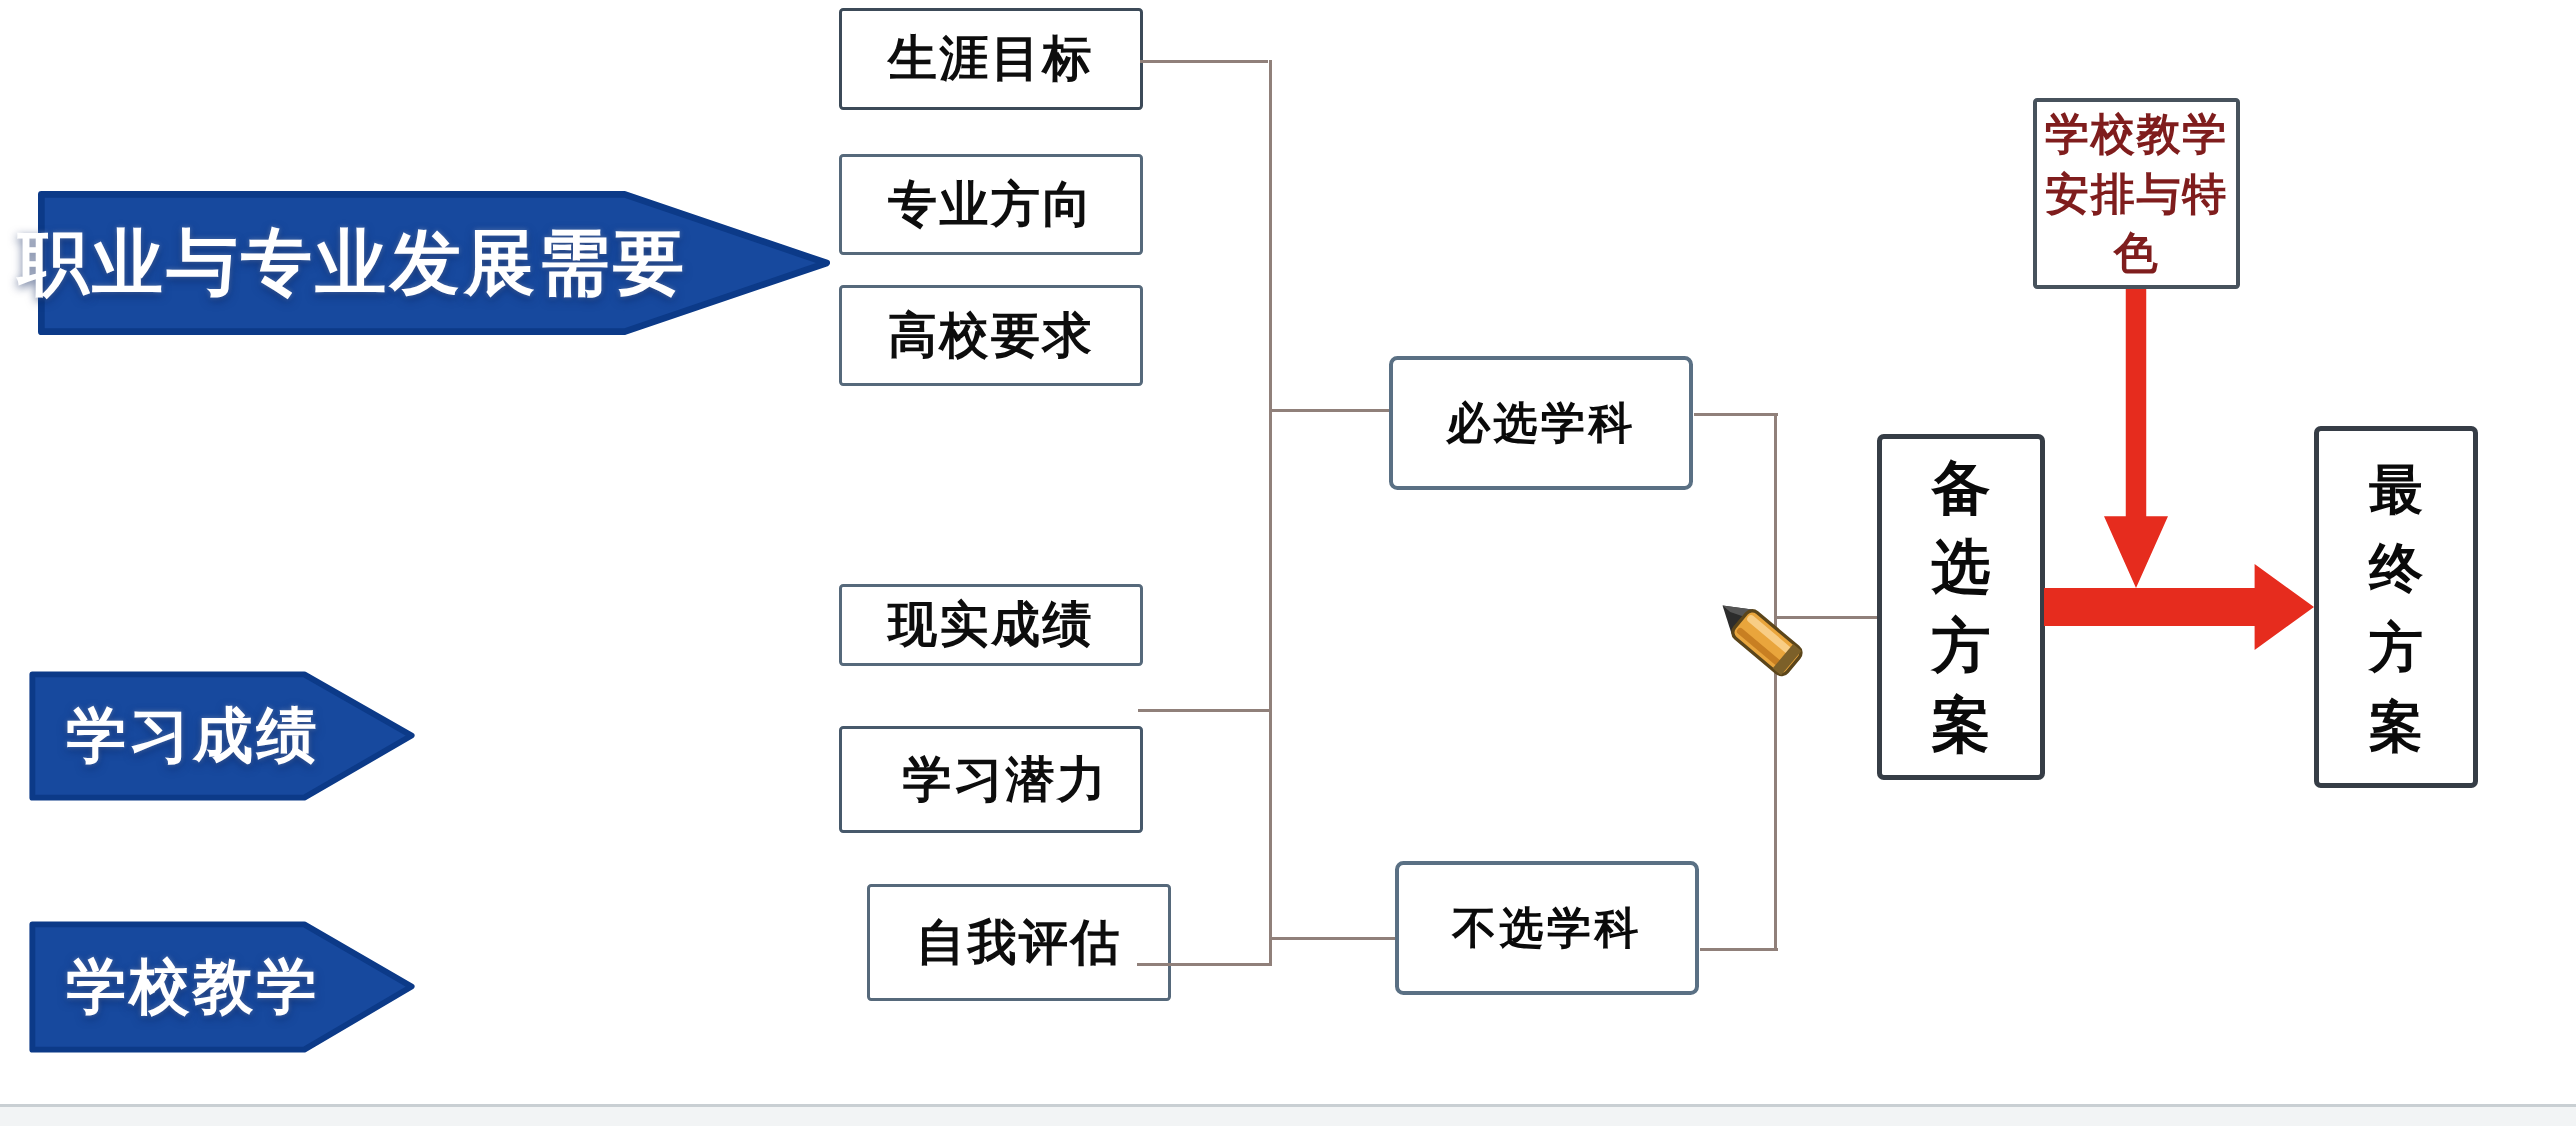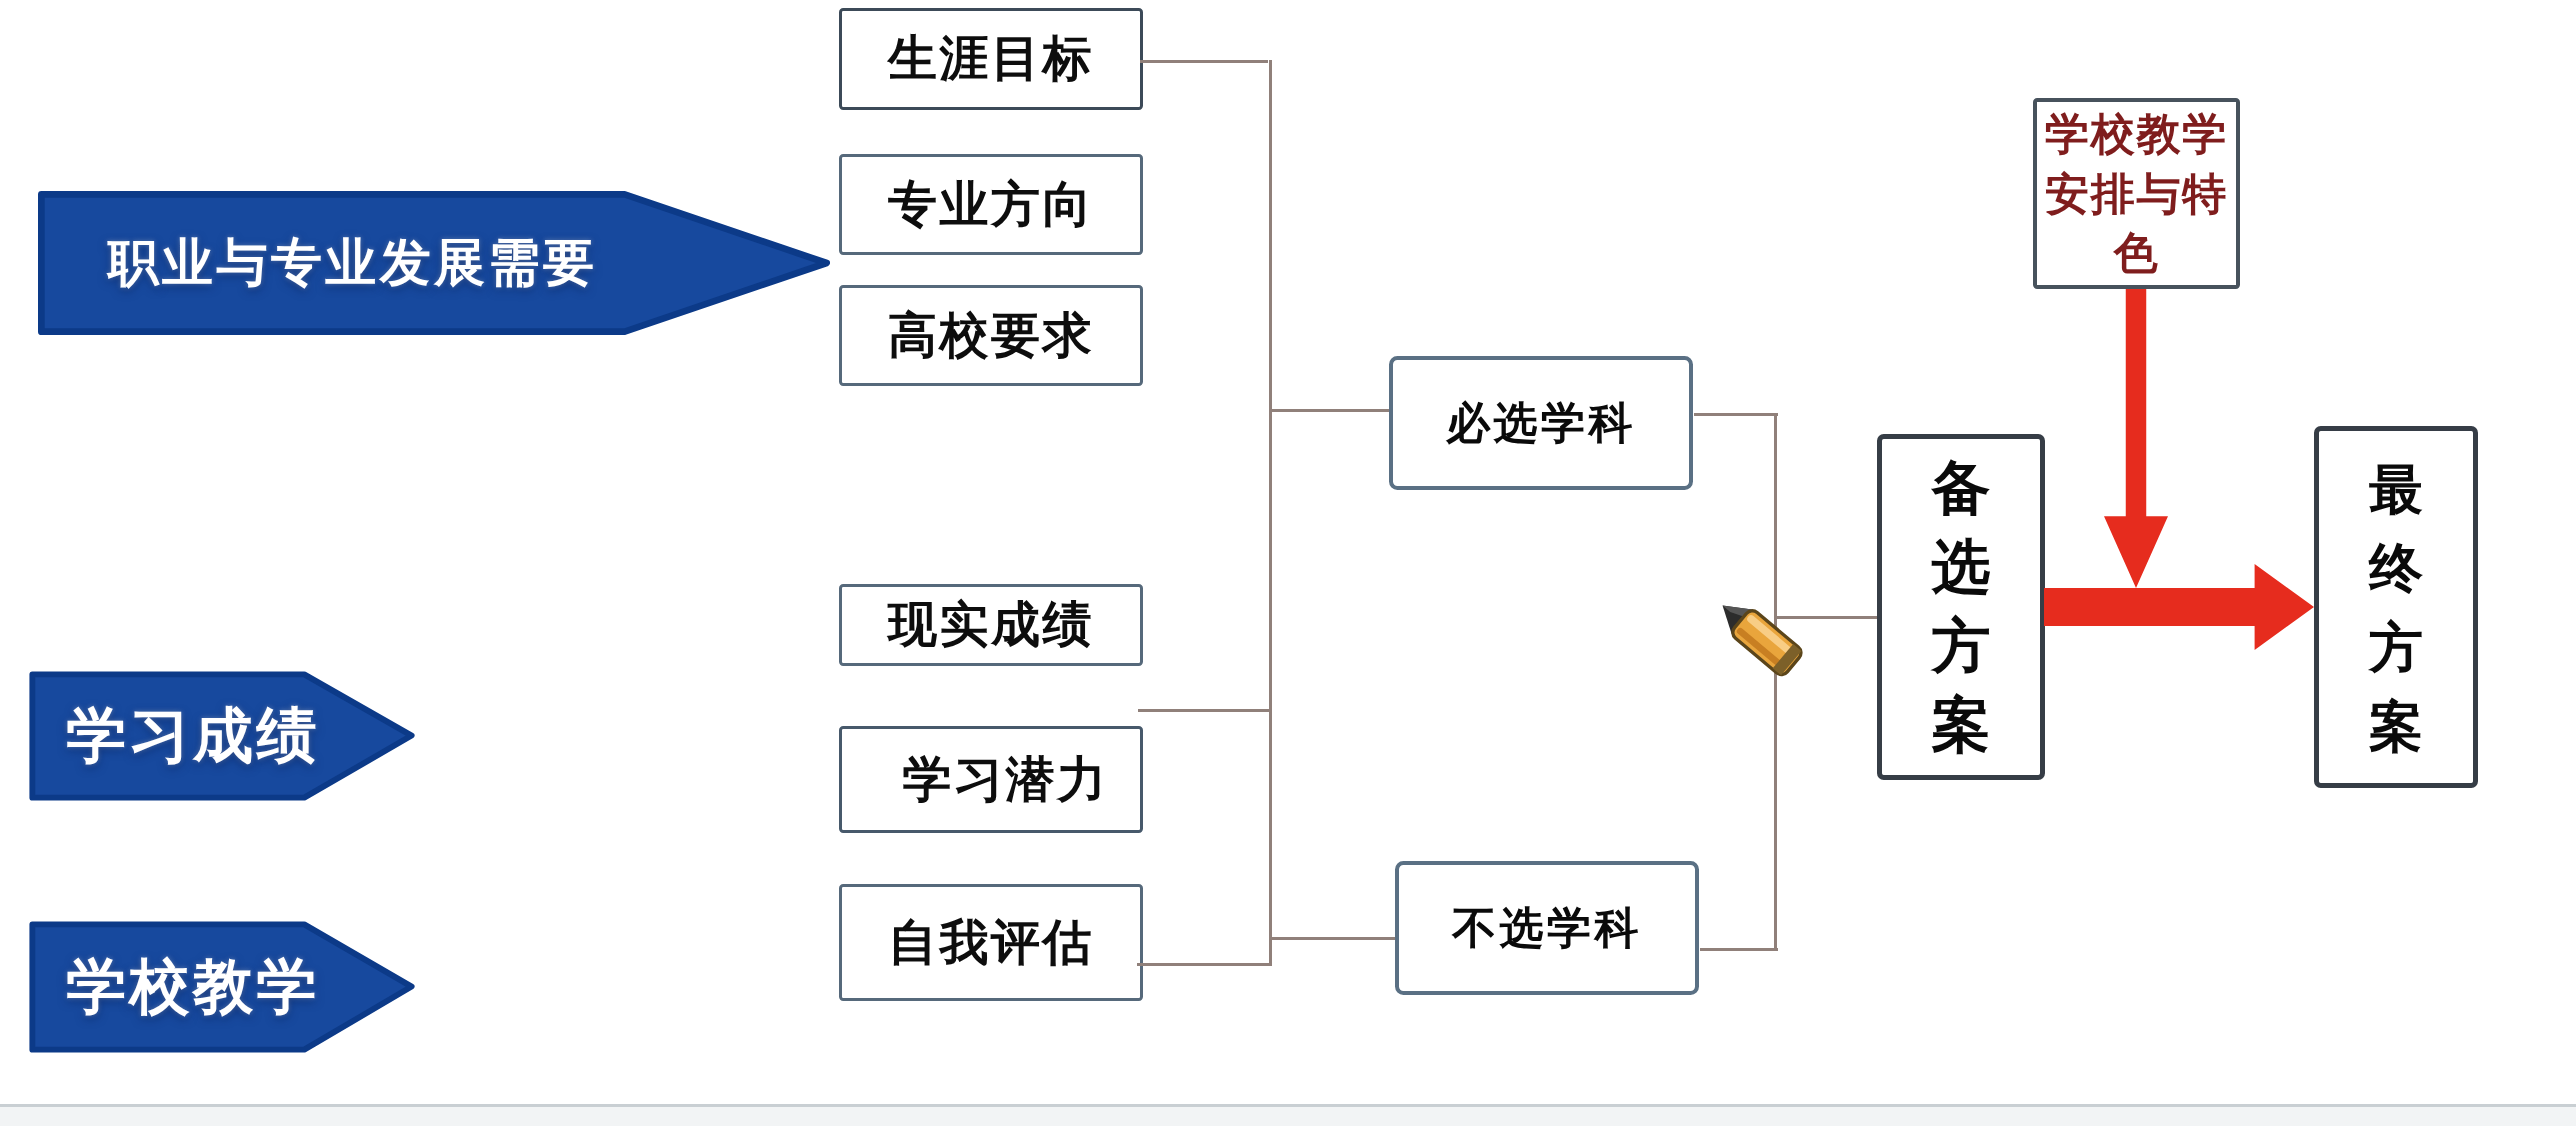--- a/index.html
+++ b/index.html
@@ -10,38 +10,38 @@
   
   .factor-arrow{position:absolute;}
   .factor-arrow svg{position:absolute;left:0;top:0;width:100%;height:100%;}
   .factor-label{
     position:absolute;top:0;height:100%;display:flex;align-items:center;justify-content:center;
     color:#ffffff;font-weight:800;letter-spacing:3.4px;
     text-shadow:0 3.4px 10px rgba(6,30,86,.6), 0 0 5px rgba(255,255,255,.35);
     white-space:nowrap;
   }
   #arrow-career{left:38px;top:191px;width:792px;height:144px;}
-  #arrow-career .factor-label{left:25px;width:579px;font-size:51px;}
+  #arrow-career .factor-label{left:25px;width:579px;font-size:71px;}
   #arrow-grades{left:29px;top:671px;width:386px;height:130px;}
   #arrow-grades .factor-label{left:38px;width:252px;font-size:60px;}
   #arrow-interest{left:29px;top:921px;width:386px;height:132px;}
   #arrow-interest .factor-label{left:38px;width:252px;font-size:60px;}
   
   .ibox{
     position:absolute;left:839px;width:304px;background:#ffffff;
     border:3.4px solid #56697b;border-radius:4.2px;box-sizing:border-box;
     display:flex;align-items:center;justify-content:center;
     font-size:49px;font-weight:700;color:#0d0d0d;letter-spacing:2.5px;white-space:nowrap;
   }
   #ibox-career-goal{top:8.4px;height:102px;border-color:#3c4a58;}
   #ibox-major-direction{top:154px;height:101px;}
   #ibox-university-requirements{top:285px;height:101px;}
   #ibox-actual-grades{top:584px;height:82px;}
   #ibox-learning-potential{top:726px;height:107px;border-color:#47596b;padding-left:29px;}
-  #ibox-self-assessment{top:884px;height:117px;}
+  #ibox-self-assessment{top:884px;height:117px;margin-left:28px;}
   
   .sbox{
     position:absolute;background:#ffffff;border:4.2px solid #5a7084;border-radius:8.4px;
     box-sizing:border-box;display:flex;align-items:center;justify-content:center;
     font-size:44px;font-weight:800;color:#0a0a0a;letter-spacing:3.4px;white-space:nowrap;
   }
   #sbox-required{left:1389px;top:356px;width:304px;height:134px;}
   #sbox-excluded{left:1395px;top:861px;width:304px;height:134px;}
   
   .hline,.vline{position:absolute;background:#90807a;}

